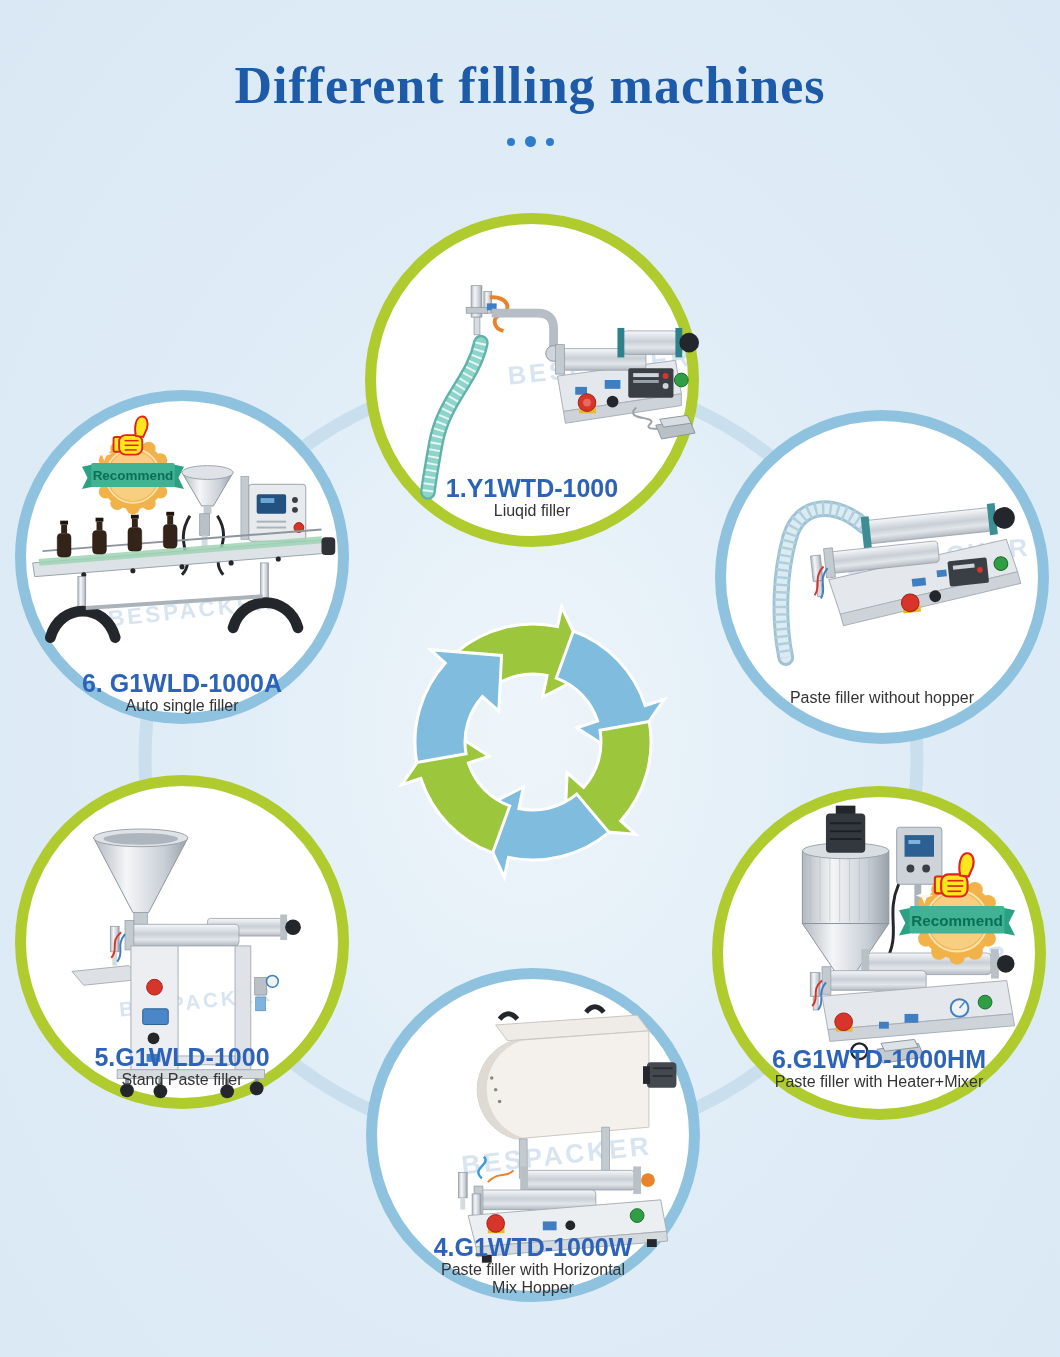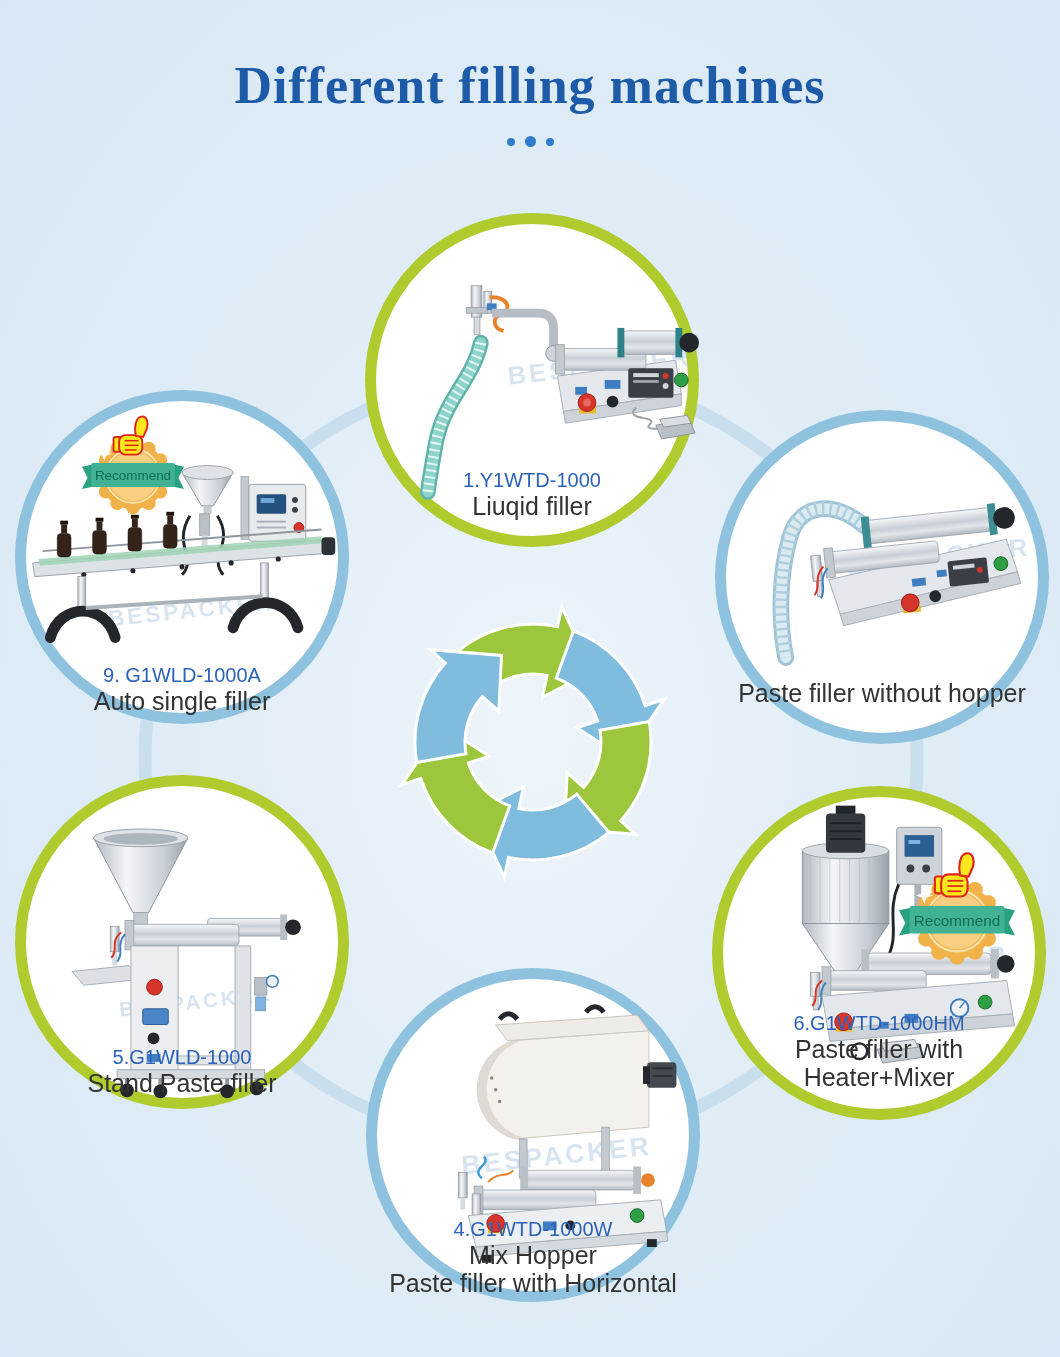--- a/index.html
+++ b/index.html
@@ -11,23 +11,23 @@
         color:#1d5ba8;letter-spacing:1px;}
   .dots{position:absolute;top:134px;left:0;width:100%;text-align:center;line-height:14px;}
   .dots span{display:inline-block;border-radius:50%;background:#2e7ccb;vertical-align:middle;margin:0 5px;}
   .dots .d1,.dots .d3{width:8px;height:8px;}
   .dots .d2{width:11px;height:11px;}
   .bg-ring,.cycle{position:absolute;}
   .product-circle{position:absolute;width:334px;height:334px;border-radius:50%;
         background:#fff;border:11px solid #afcb2e;box-sizing:border-box;}
   .machine-svg{position:absolute;left:-11px;top:-11px;width:334px;height:334px;overflow:visible;}
   .label{position:absolute;left:0;width:100%;text-align:center;line-height:1.13;}
-  .label .name{font-size:20px;font-weight:normal;color:#2c63b8;margin-top:32px;}
-  .label .desc{font-size:25px;color:#333;}
-  .badge{position:absolute;}
+  .label .name{font-size:25px;font-weight:bold;color:#2c63b8;margin-top:32px;}
+  .label .desc{font-size:16px;color:#333;}
+  .badge{position:absolute;font-weight:bold;}
   .badge svg{display:block;width:100%;height:auto;}
   .wm{font-weight:bold;fill:#a9c6e2;opacity:.45;letter-spacing:3px;}
 </style>
 </head>
 <body>
 
 <svg width="0" height="0" style="position:absolute" aria-hidden="true">
   <defs>
     <linearGradient id="steelH" x1="0" y1="0" x2="0" y2="1">
       <stop offset="0" stop-color="#f6f8fa"></stop>
@@ -311,22 +311,22 @@
       <rect x="124" y="263" width="17" height="7" fill="#e8b92c"></rect>
       <circle cx="132" cy="260" r="9" fill="#d7352b" stroke="#a02218"></circle>
       <circle cx="276" cy="252" r="7" fill="#2f9e44" stroke="#1c6b2d"></circle>
       <rect x="180" y="258" width="14" height="9" fill="#3f7fc1"></rect>
       <circle cx="208" cy="262" r="5" fill="#23262a"></circle>
       <rect x="118" y="292" width="10" height="8" fill="#23262a"></rect>
       <rect x="286" y="276" width="10" height="8" fill="#23262a"></rect>
     </svg>
     <div class="label" style="bottom:-6px">
       <div class="name">4.G1WTD-1000W</div>
+      <div class="desc">Paste filler with Horizontal</div>
       <div class="desc">Mix Hopper</div>
-      <div class="desc">Paste filler with Horizontal</div>
     </div>
   </div>
 
   <div class="product-circle" style="left: 15px; top: 775px; border-color: rgb(175, 203, 46);">
     <svg class="machine-svg" viewBox="0 0 340 340">
       <text class="wm" x="185" y="238" font-size="21" text-anchor="middle" transform="rotate(-6 185 238)">BESPACKER</text>
 
       <g>
         <polygon points="80,64 176,64 136,140 120,140" fill="url(#steelV)" stroke="#8d959d"></polygon>
         <ellipse cx="128" cy="64" rx="48" ry="9" fill="#dfe3e7" stroke="#9aa2aa"></ellipse>
@@ -365,21 +365,21 @@
         <rect x="112" y="309" width="4" height="8" fill="#8d959d"></rect>
           <circle cx="114" cy="321" r="7"></circle>
         <rect x="146" y="309" width="4" height="8" fill="#8d959d"></rect>
           <circle cx="148" cy="322" r="7"></circle>
         <rect x="214" y="309" width="4" height="8" fill="#8d959d"></rect>
           <circle cx="216" cy="322" r="7"></circle>
         <rect x="244" y="309" width="4" height="8" fill="#8d959d"></rect>
           <circle cx="246" cy="319" r="7"></circle>
       </g>
     </svg>
-    <div class="label" style="bottom:1px">
+    <div class="label" style="bottom:9px">
       <div class="name">5.G1WLD-1000</div>
       <div class="desc">Stand Paste filler</div>
     </div>
   </div>
 
   <div class="product-circle" style="left: 15px; top: 390px; border-color: rgb(143, 194, 222);">
     <svg class="machine-svg" viewBox="0 0 340 340">
       <text class="wm" x="180" y="232" font-size="23" text-anchor="middle" transform="rotate(-6 180 232)">BESPACKER</text>
 
       <g>
@@ -477,18 +477,18 @@
             </g>
         </g>
         <path d="M 24 38 l 2.2 5.8 L 32 46 l -5.8 2.2 L 24 54 l -2.2 -5.8 L 16 46 l 5.8 -2.2 Z" fill="#ffffff" opacity="0.9"></path>
         <polygon points="0,60 15,57 15,81 0,84 6,72" fill="#2ba183"></polygon>
         <polygon points="110,60 95,57 95,81 110,84 104,72" fill="#2ba183"></polygon>
         <rect x="10" y="56" width="90" height="26" rx="2" fill="#41b394"></rect>
         <text x="55" y="74.5" font-size="14.5" text-anchor="middle" fill="#0c6e55" font-family="Liberation Sans, sans-serif">Recommend</text>
       </svg>
     </div>
     <div class="label" style="bottom:-2px">
-      <div class="name">9. G1WLD-1000A</div>
+      <div class="name">6. G1WLD-1000A</div>
       <div class="desc">Auto single filler</div>
     </div>
   </div>
 
 </div>
 
 </body></html>

